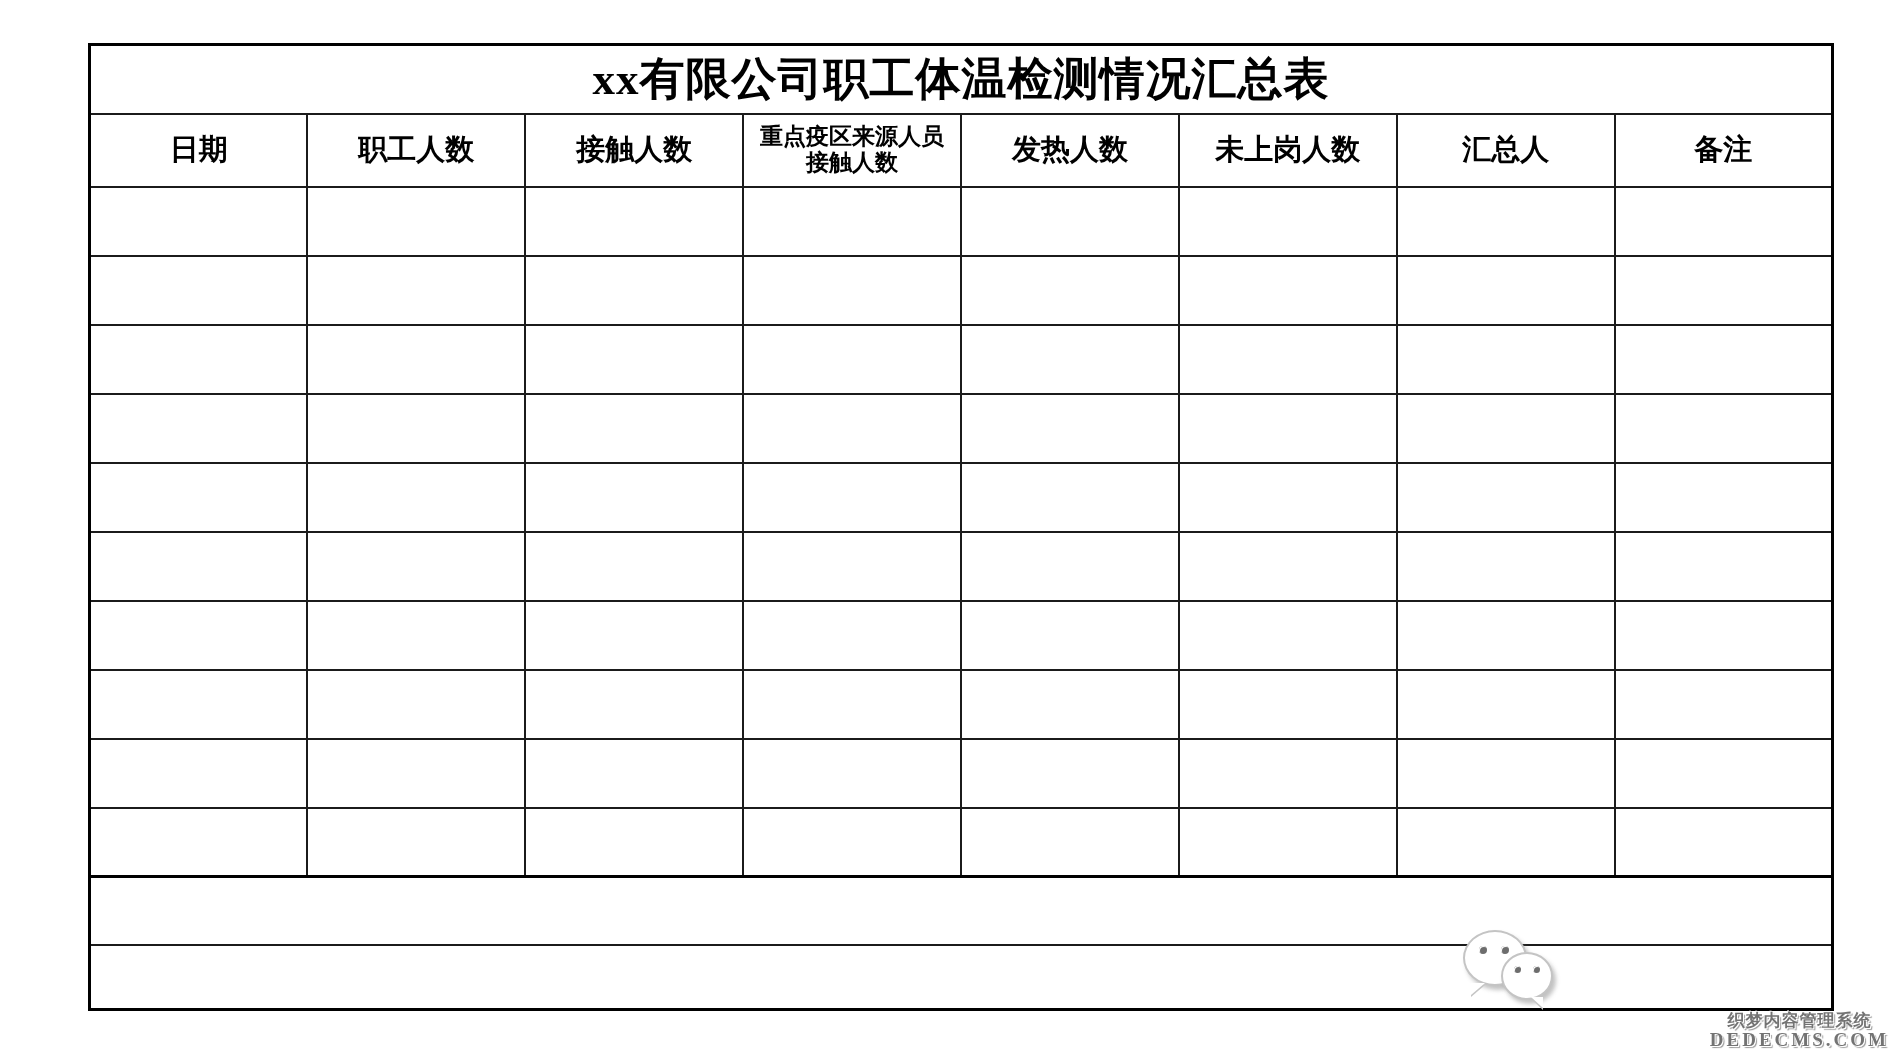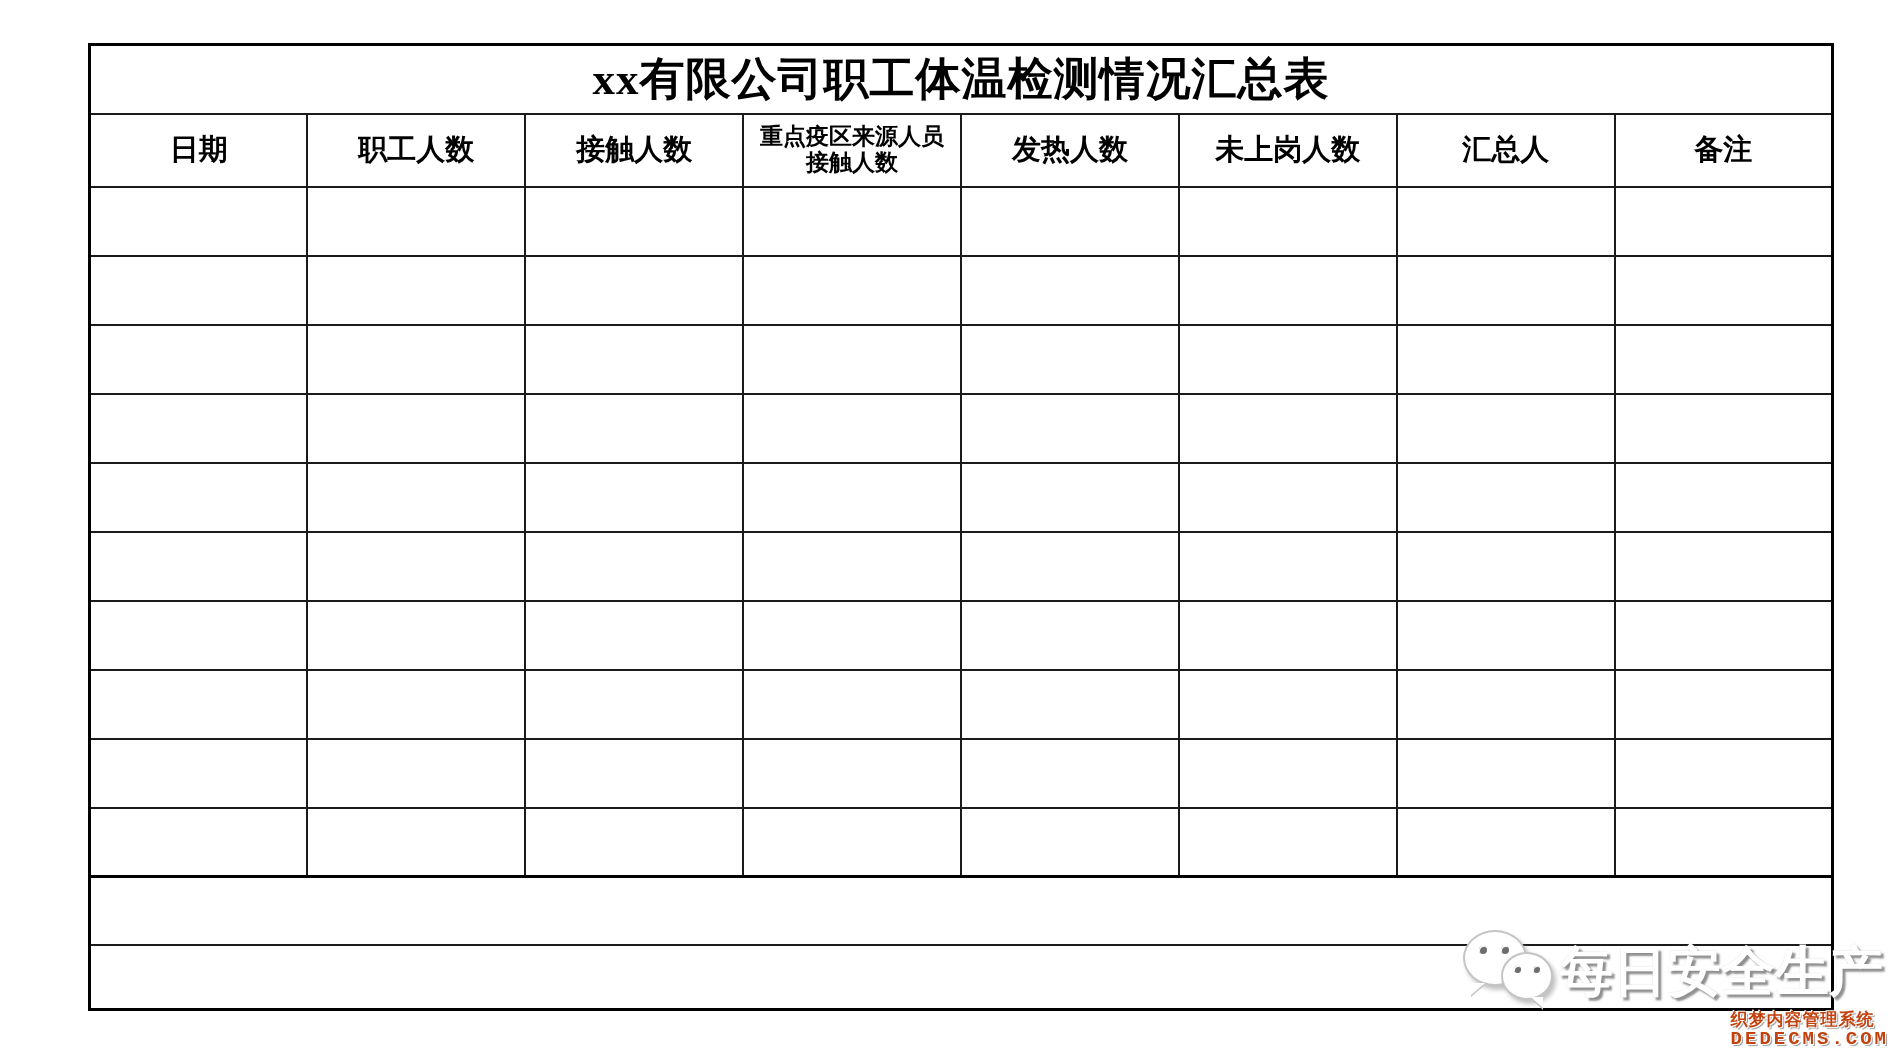--- a/index.html
+++ b/index.html
@@ -99,25 +99,25 @@
     white-space: nowrap;
     color: #ffffff;
     text-shadow: 3px 3px 2px rgba(125,125,125,0.85), 0 0 1px #cfcfcf;
     font-family: "Liberation Sans", sans-serif;
   }
 
   
   .cms-watermark {
     position: absolute;
     right: 5px; top: 1012px;
-    text-align: left;
-    font-family: Liberation Mono, monospace;
+    text-align: center;
+    font-family: Liberation Serif, serif;
     font-weight: bold;
     line-height: 1.05;
-    color: #c2410c;
+    color: #737373;
     text-shadow: 1px 1px 0 #fff, -1px -1px 0 #fff, 2px 2px 1px #9a9a9a;
     z-index: 5;
   }
   .cms-watermark .cms-line1 { font-size: 17px; letter-spacing: 1px; }
   .cms-watermark .cms-line2 { font-size: 19px; letter-spacing: 3px; }
 </style>
 </head>
 <body>
 
 <table class="sheet-table">
@@ -262,19 +262,18 @@
   <div class="wm-bubble big">
     <span class="wm-eye l"></span>
     <span class="wm-eye r"></span>
     <span class="wm-tail"></span>
   </div>
   <div class="wm-bubble small">
     <span class="wm-eye l"></span>
     <span class="wm-eye r"></span>
     <span class="wm-tail"></span>
   </div>
-  <div class="wm-text">每日安全生产</div>
 </div>
 
 <div class="cms-watermark">
   <div class="cms-line1">织梦内容管理系统</div>
   <div class="cms-line2">DEDECMS.COM</div>
 </div>
 
 </body></html>

